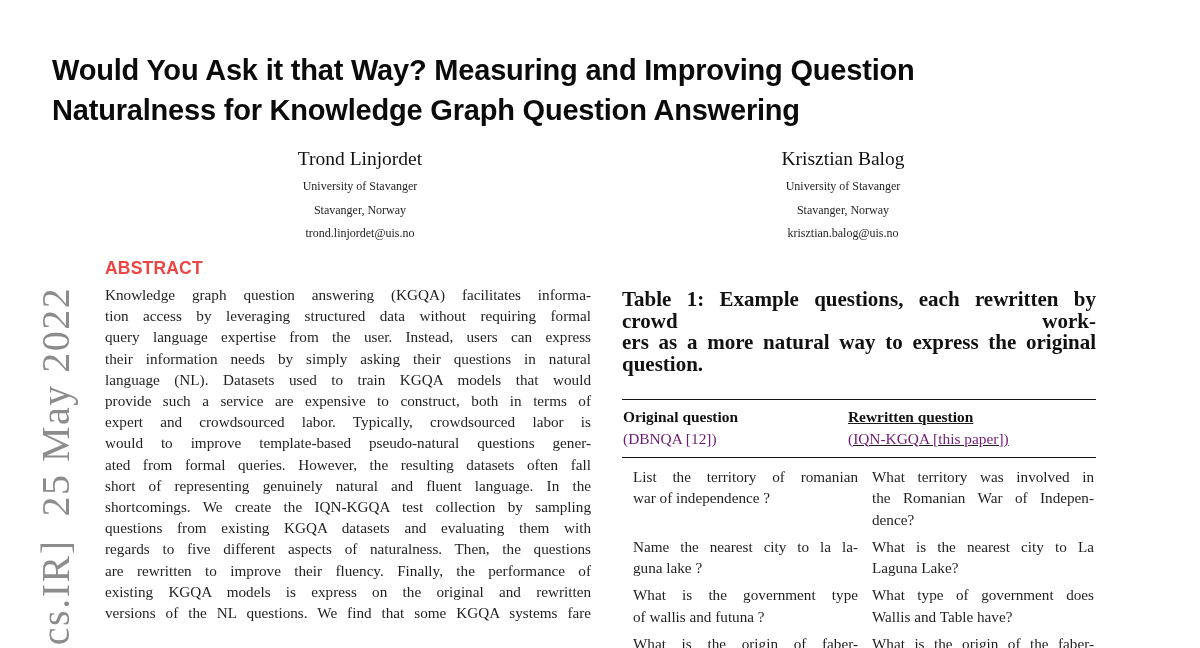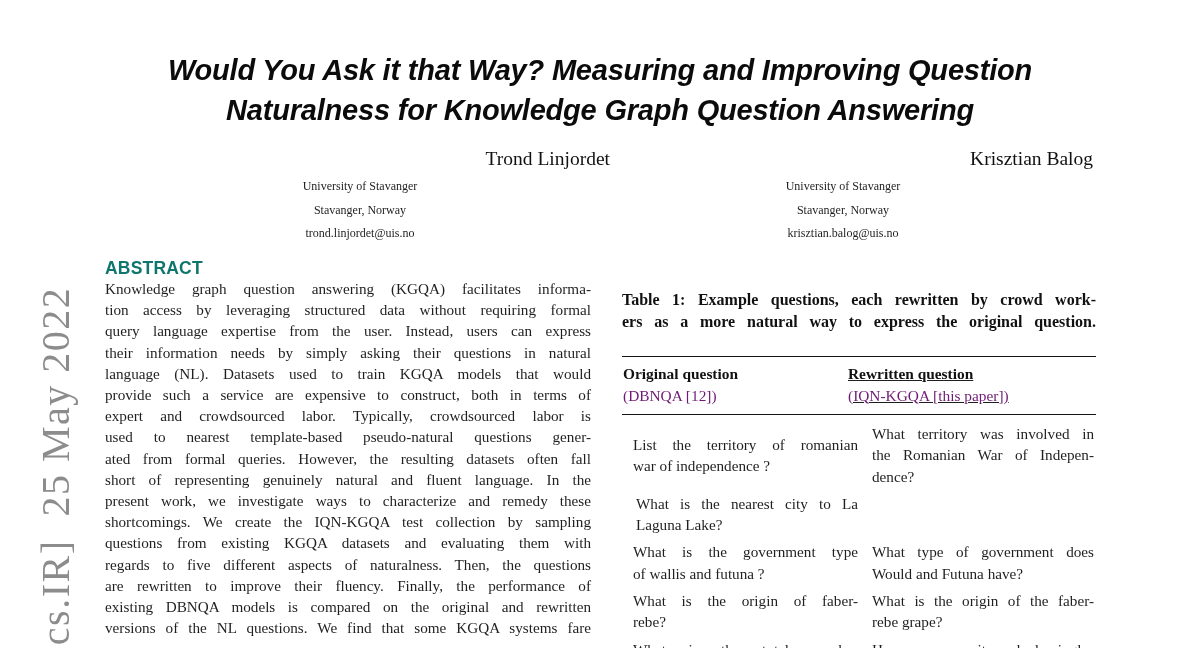--- a/index.html
+++ b/index.html
@@ -9,58 +9,57 @@
   }
   
   .watermark{
     position:absolute; left:32px; top:660px;
     transform:rotate(-90deg); transform-origin:0 0;
     font-family:"Liberation Serif", serif;
     font-size:40px; letter-spacing:1.5px; white-space:pre;
   }
   
   .title{
-    position:absolute; left:60px; top:50px; width:1080px;
-    text-align:center; font-family:"Liberation Sans", sans-serif;
+    position:absolute; left:52px; top:50px; width:1080px;
+    font-family:"Liberation Sans", sans-serif;
     font-weight:700; font-size:29px; line-height:40px; color:#0b0b0b;
     letter-spacing:-0.2px;
-    font-style:italic;
   }
   
   .author-block{ position:absolute; top:146px; width:500px; text-align:center; }
   #author-0{ left:110px; }
   #author-1{ left:593px; }
-  .author-name{ font-size:19.5px; line-height:26px; color:#111; margin-bottom:3px;text-align:right;}
+  .author-name{ font-size:19.5px; line-height:26px; color:#111; margin-bottom:3px;}
   .author-line{ font-size:12px; line-height:23.5px; color:#1e1e1e; }
   
   .left-col{ position:absolute; left:105px; top:258px; width:486px; }
   .section-heading{
     font-family:"Liberation Sans", sans-serif; font-weight:700;
-    font-size:17.5px; line-height:20px; color:#0f766e; margin-bottom:0;
+    font-size:17.5px; line-height:20px; color:#ef4444; margin-bottom:6px;
     letter-spacing:0.2px;
   }
   .abs-line{
     font-size:15.2px; line-height:21.2px; color:#1f1f1f;
     text-align:justify; text-align-last:justify; white-space:normal;
   }
   
   .right-col{ position:absolute; left:622px; top:289px; width:474px; }
   .caption-line{
-    font-weight:700; font-size:16px; line-height:21.5px; color:#111;
+    font-weight:700; font-size:21px; line-height:21.5px; color:#111;
     text-align:justify; text-align-last:justify;
   }
   .tbl{ margin-top:24px; border-top:1.8px solid #141414; }
   .tbl-header{ display:flex; padding:6px 0 8px 0; border-bottom:1.4px solid #141414; }
   .th{ font-size:15.4px; line-height:21.5px; }
   .th .th-title{ font-weight:700; color:#111; }
   .th .th-sub{ font-weight:400; color:#701a75; }
   .th-left{ margin-left:1px; width:225px; }
   .th-right{ width:225px;text-decoration:underline; }
   .tbl-body{ padding-top:8px; }
-  .trow{ display:flex; margin-bottom:6px;align-items:center; }
+  .trow{ display:flex; margin-bottom:6px; }
   .tcell{ font-size:15.2px; line-height:21.3px; color:#1f1f1f; }
   .tcell-left{ margin-left:11px; width:225px; }
   .tcell-right{ margin-left:14px; width:222px; }
   .cl{ text-align:left; }
   .cl.just{ text-align:justify; text-align-last:justify; }
 </style>
 </head>
 <body>
 
 <div id="page">
@@ -89,29 +88,28 @@
   <div class="left-col">
     <div class="section-heading">ABSTRACT</div>
     <div>
         <div class="abs-line">Knowledge graph question answering (KGQA) facilitates informa-</div>
         <div class="abs-line">tion access by leveraging structured data without requiring formal</div>
         <div class="abs-line">query language expertise from the user. Instead, users can express</div>
         <div class="abs-line">their information needs by simply asking their questions in natural</div>
         <div class="abs-line">language (NL). Datasets used to train KGQA models that would</div>
         <div class="abs-line">provide such a service are expensive to construct, both in terms of</div>
         <div class="abs-line">expert and crowdsourced labor. Typically, crowdsourced labor is</div>
-        <div class="abs-line">used to nearest template-based pseudo-natural questions gener-</div>
+        <div class="abs-line">would to improve template-based pseudo-natural questions gener-</div>
         <div class="abs-line">ated from formal queries. However, the resulting datasets often fall</div>
         <div class="abs-line">short of representing genuinely natural and fluent language. In the</div>
-        <div class="abs-line">present work, we investigate ways to characterize and remedy these</div>
         <div class="abs-line">shortcomings. We create the IQN-KGQA test collection by sampling</div>
         <div class="abs-line">questions from existing KGQA datasets and evaluating them with</div>
         <div class="abs-line">regards to five different aspects of naturalness. Then, the questions</div>
         <div class="abs-line">are rewritten to improve their fluency. Finally, the performance of</div>
-        <div class="abs-line">existing DBNQA models is compared on the original and rewritten</div>
+        <div class="abs-line">existing KGQA models is express on the original and rewritten</div>
         <div class="abs-line">versions of the NL questions. We find that some KGQA systems fare</div>
       </div>
   </div>
 
   <div class="right-col">
     <div>
       <div class="caption-line">Table 1: Example questions, each rewritten by crowd work-</div>
       <div class="caption-line">ers as a more natural way to express the original question.</div>
     </div>
 
@@ -132,33 +130,37 @@
               <div class="cl just">List the territory of romanian</div>
               <div class="cl">war of independence ?</div>
             </div>
             <div class="tcell tcell-right">
               <div class="cl just">What territory was involved in</div>
               <div class="cl just">the Romanian War of Indepen-</div>
               <div class="cl">dence?</div>
             </div>
           </div>
           <div class="trow">
+            <div class="tcell tcell-left">
+              <div class="cl just">Name the nearest city to la la-</div>
+              <div class="cl">guna lake ?</div>
+            </div>
             <div class="tcell tcell-right">
               <div class="cl just">What is the nearest city to La</div>
               <div class="cl">Laguna Lake?</div>
             </div>
           </div>
           <div class="trow">
             <div class="tcell tcell-left">
               <div class="cl just">What is the government type</div>
               <div class="cl">of wallis and futuna ?</div>
             </div>
             <div class="tcell tcell-right">
               <div class="cl just">What type of government does</div>
-              <div class="cl">Would and Futuna have?</div>
+              <div class="cl">Wallis and Table have?</div>
             </div>
           </div>
           <div class="trow">
             <div class="tcell tcell-left">
               <div class="cl just">What is the origin of faber-</div>
               <div class="cl">rebe?</div>
             </div>
             <div class="tcell tcell-right">
               <div class="cl just">What is the origin of the faber-</div>
               <div class="cl">rebe grape?</div>

